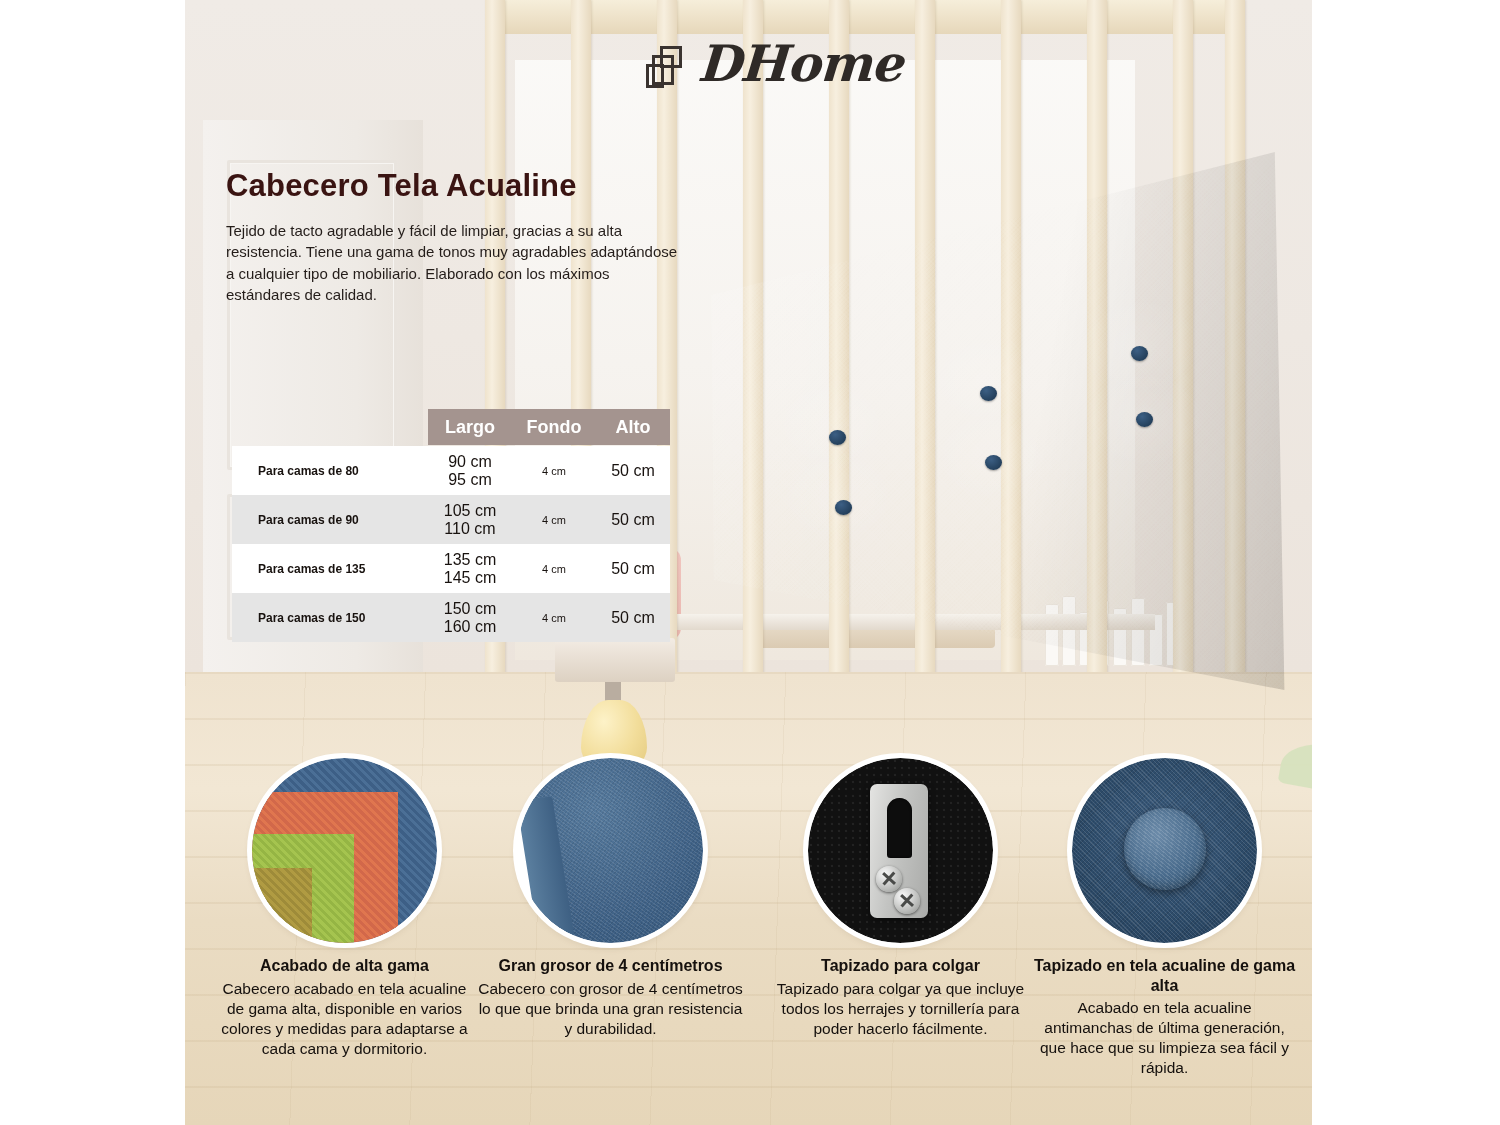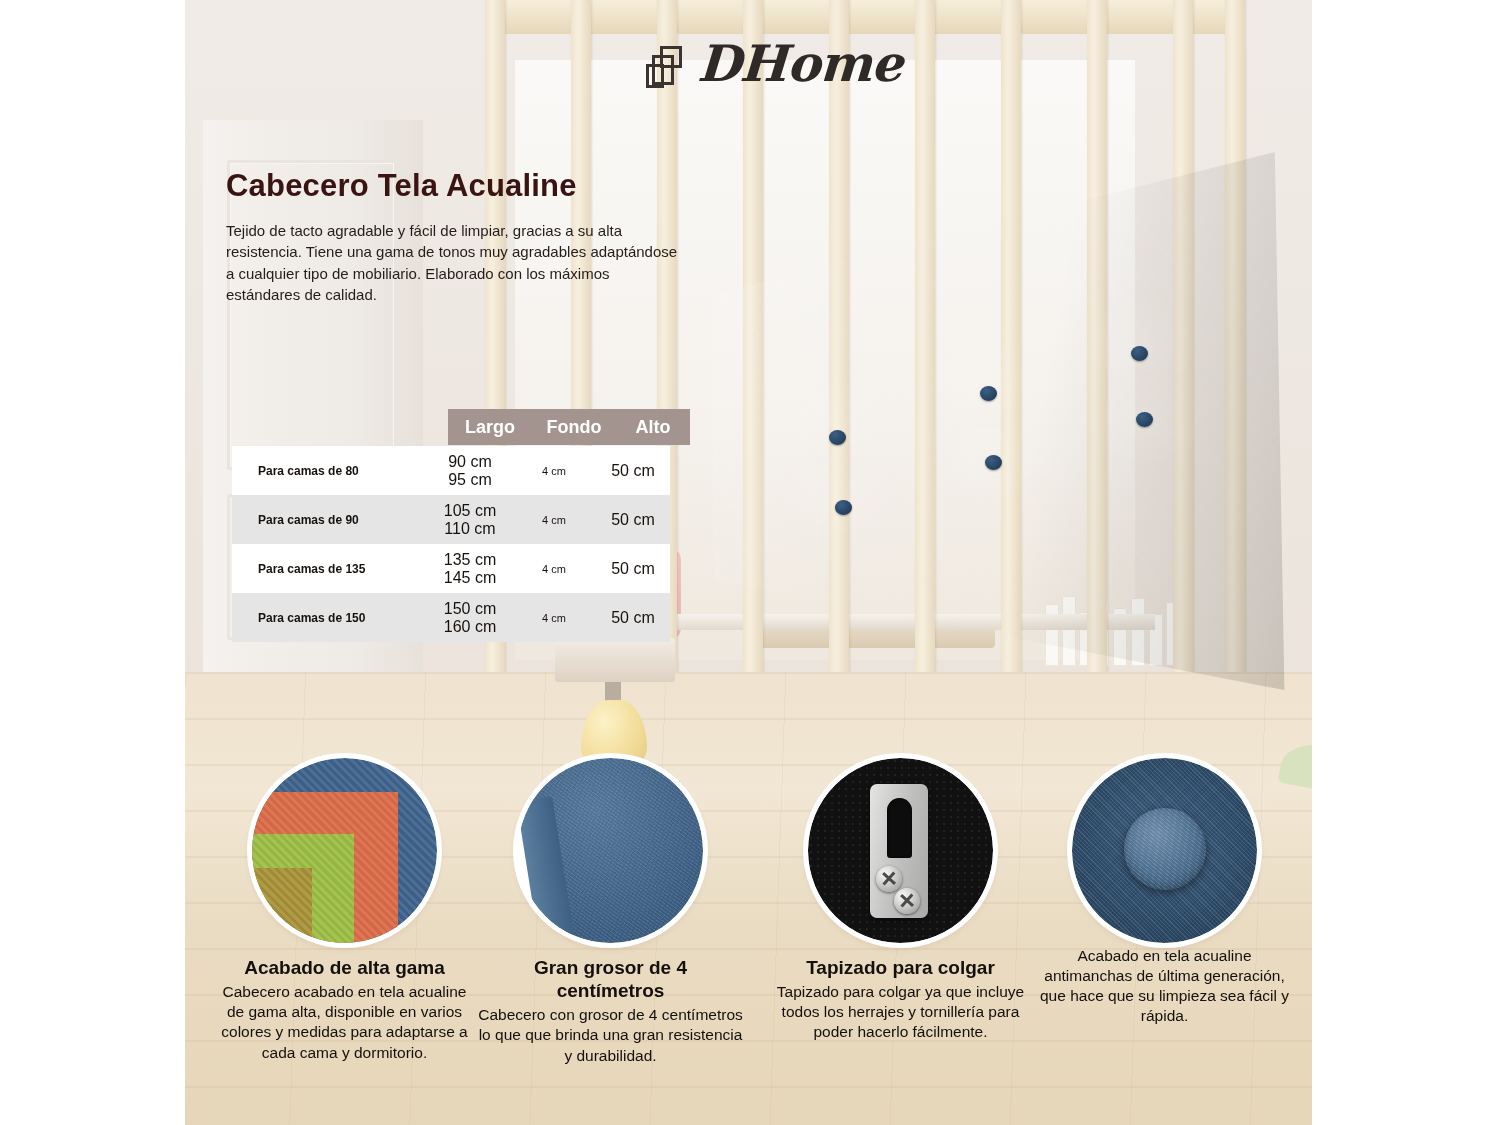--- a/index.html
+++ b/index.html
@@ -167,21 +167,21 @@
   }
   .desc{
     position:absolute; left:226px; top:220px; width:452px;
     font-size:15px; line-height:1.42; color:#241d1a;
   }
 
   
   .tbl{ position:absolute; left:232px; top:409px; width:438px; }
   .tbl-head{
     position:absolute; left:196px; top:0; width:242px; height:36px;
-    background:#a4948f; display:flex; align-items:center;margin-left:20px;
+    background:#a4948f; display:flex; align-items:center;
   }
   .tbl-head span{
     color:#ffffff; font-size:18px; font-weight:600; text-align:center;
   }
   .th-largo{ width:84px; }
   .th-fondo{ width:84px; }
   .th-alto{ width:74px; }
   .tbl-body{ position:absolute; left:0; top:37px; width:438px; }
   .trow{
     display:flex; align-items:center; height:49px; width:438px;
@@ -267,21 +267,21 @@
   .bt-btn{ position:absolute; left:52px; top:50px; width:82px; height:82px; border-radius:50%;
     background: radial-gradient(circle at 40% 32%, #6c8ba9, #4a6c8d 55%, #34536f 100%);
     box-shadow: 0 3px 10px rgba(0,0,0,.45), inset 0 -3px 8px rgba(0,0,0,.25);
   }
   .bt-btn:after{ content:""; position:absolute; inset:0; border-radius:50%;
     background: repeating-linear-gradient(40deg, rgba(255,255,255,.14) 0 1px, rgba(0,0,0,0) 1px 3px);
   }
 
   
   .f-head{
-    margin-top:13px; text-align:center; font-size:19px; font-weight:700;
+    margin-top:13px; text-align:center; font-size:16px; font-weight:700;
     color:#15100d; line-height:1.22;
   }
   .f-body{
     margin-top:3px; text-align:center; font-size:15.5px; color:#15100d; line-height:1.30;
   }
 </style>
 </head>
 <body>
 
 <div id="stage">
@@ -456,16 +456,17 @@
     <div class="f-body">Tapizado para colgar ya que incluye todos los herrajes y tornillería para poder hacerlo fácilmente.</div>
   </div>
 
   <div class="feat" style="left:1032px; top:758px;">
     <div class="circle">
       <div class="circle-inner">
         <div class="bt-bg"></div>
         <div class="bt-btn"></div>
       </div>
     </div>
+    <div class="f-head">Tapizado en tela acualine de gama alta</div>
     <div class="f-body">Acabado en tela acualine antimanchas de última generación, que hace que su limpieza sea fácil y rápida.</div>
   </div>
 
 </div>
 
 </body></html>

